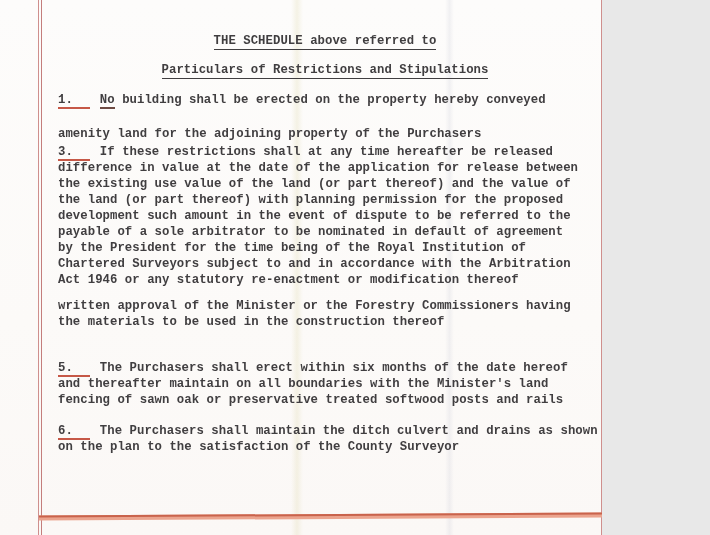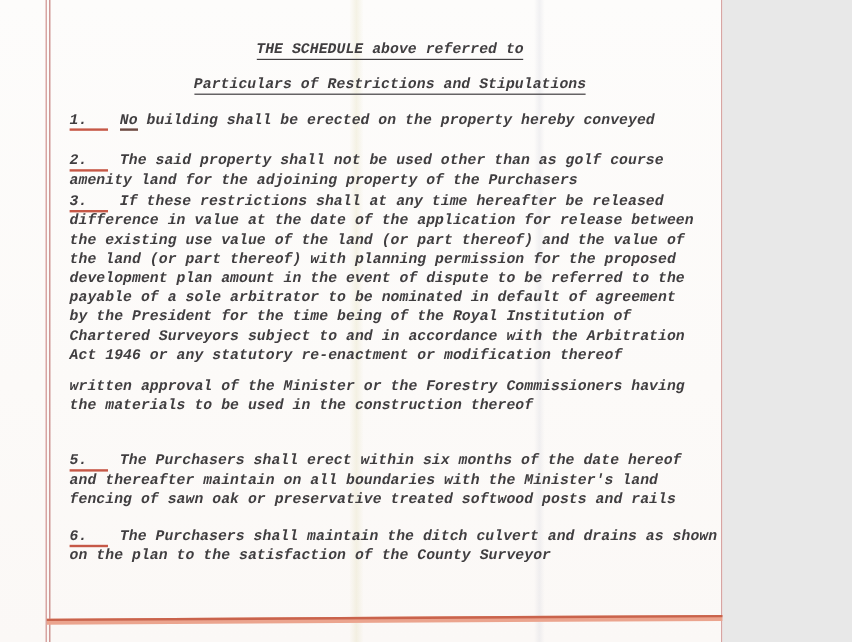--- a/index.html
+++ b/index.html
@@ -10,21 +10,21 @@
     --divider-red:#c9634c;
     --number-underline-red:#c65847;
     --lead-underline:#6e4a43;
     --pencil-gray:#a9aeb6;
   }
   html,body{margin:0;padding:0;background:#e8e8e8;}
   .page{
     position:relative;width:602px;height:535px;overflow:hidden;
     background:linear-gradient(180deg,#fdfcfb 0%,var(--paper) 60%,#fbf8f6 100%);
     font-family:"Liberation Mono","DejaVu Sans Mono",monospace;
-    font-weight:700;color:var(--ink);font-style:italic;
+    font-weight:700;color:var(--ink);
   }
   .crease{position:absolute;top:0;bottom:0;pointer-events:none;}
   .crease-1{left:291px;width:12px;background:linear-gradient(to right,transparent,rgba(222,216,172,0.28),transparent);}
   .crease-2{left:445px;width:9px;background:linear-gradient(to right,transparent,rgba(198,200,212,0.22),transparent);}
   .right-shade{position:absolute;left:607px;right:0;top:0;bottom:0;background:rgba(224,221,227,0.22);pointer-events:none;}
   .vrule{position:absolute;top:0;height:535px;width:2.5px;
     border-left:1.8px solid var(--rule-pink-a);
     border-right:1.8px solid var(--rule-pink-b);}
   .vrule-left{left:37.5px;}
   .vrule-right{left:600.5px;}
@@ -69,30 +69,29 @@
 
     <div class="title"><span class="u">THE SCHEDULE above referred to</span></div>
 
     <div class="subtitle"><span class="u">Particulars of Restrictions and Stipulations</span></div>
 
     <div class="clause c1">
       <div class="line"><span class="num">1.</span><span class="lead">No</span><span> building shall be erected on the property hereby conveyed</span></div>
     </div>
 
     <div class="clause c2">
-      <div class="line"><span class="num">2.</span><span class="lead"></span><span>The said property shall not be used other than as golf course</span></div>
       <div class="line">amenity land for the adjoining property of the Purchasers</div>
     </div>
 
     <div class="clause c3">
       <div class="line"><span class="num">3.</span><span class="lead"></span><span>If these restrictions shall at any time hereafter be released</span></div>
       <div class="line">difference in value at the date of the application for release between</div>
       <div class="line">the existing use value of the land (or part thereof) and the value of</div>
       <div class="line">the land (or part thereof) with planning permission for the proposed</div>
-      <div class="line">development plan amount in the event of dispute to be referred to the</div>
+      <div class="line">development such amount in the event of dispute to be referred to the</div>
       <div class="line">payable of a sole arbitrator to be nominated in default of agreement</div>
       <div class="line">by the President for the time being of the Royal Institution of</div>
       <div class="line">Chartered Surveyors subject to and in accordance with the Arbitration</div>
       <div class="line">Act 1946 or any statutory re-enactment or modification thereof</div>
     </div>
 
     <div class="clause c4">
       <div class="line">written approval of the Minister or the Forestry Commissioners having</div>
       <div class="line">the materials to be used in the construction thereof</div>
     </div>

